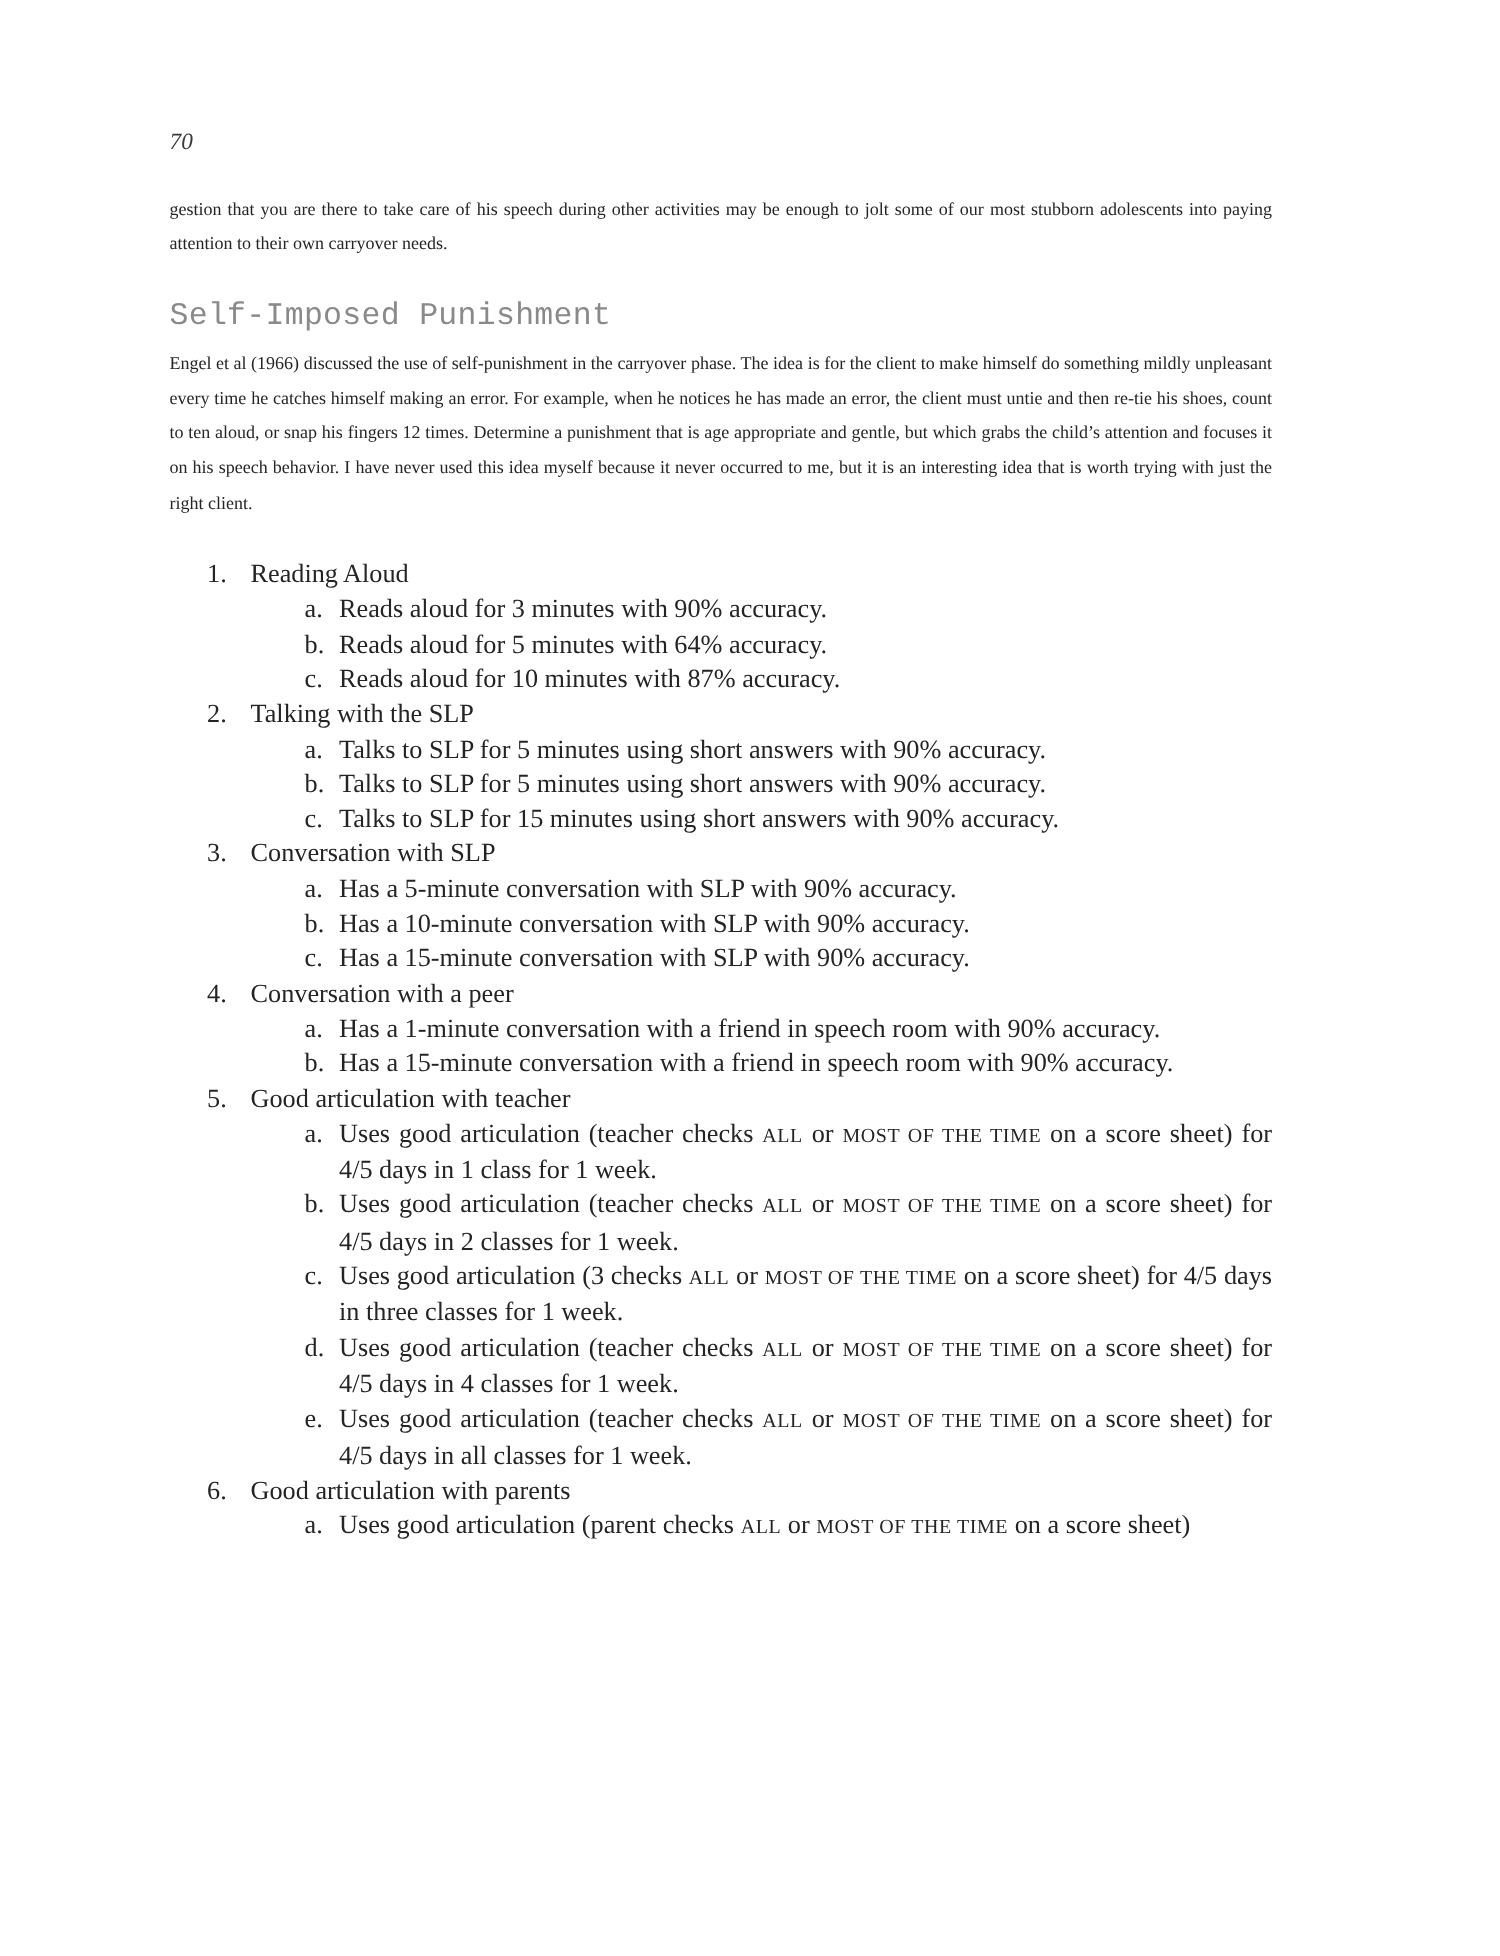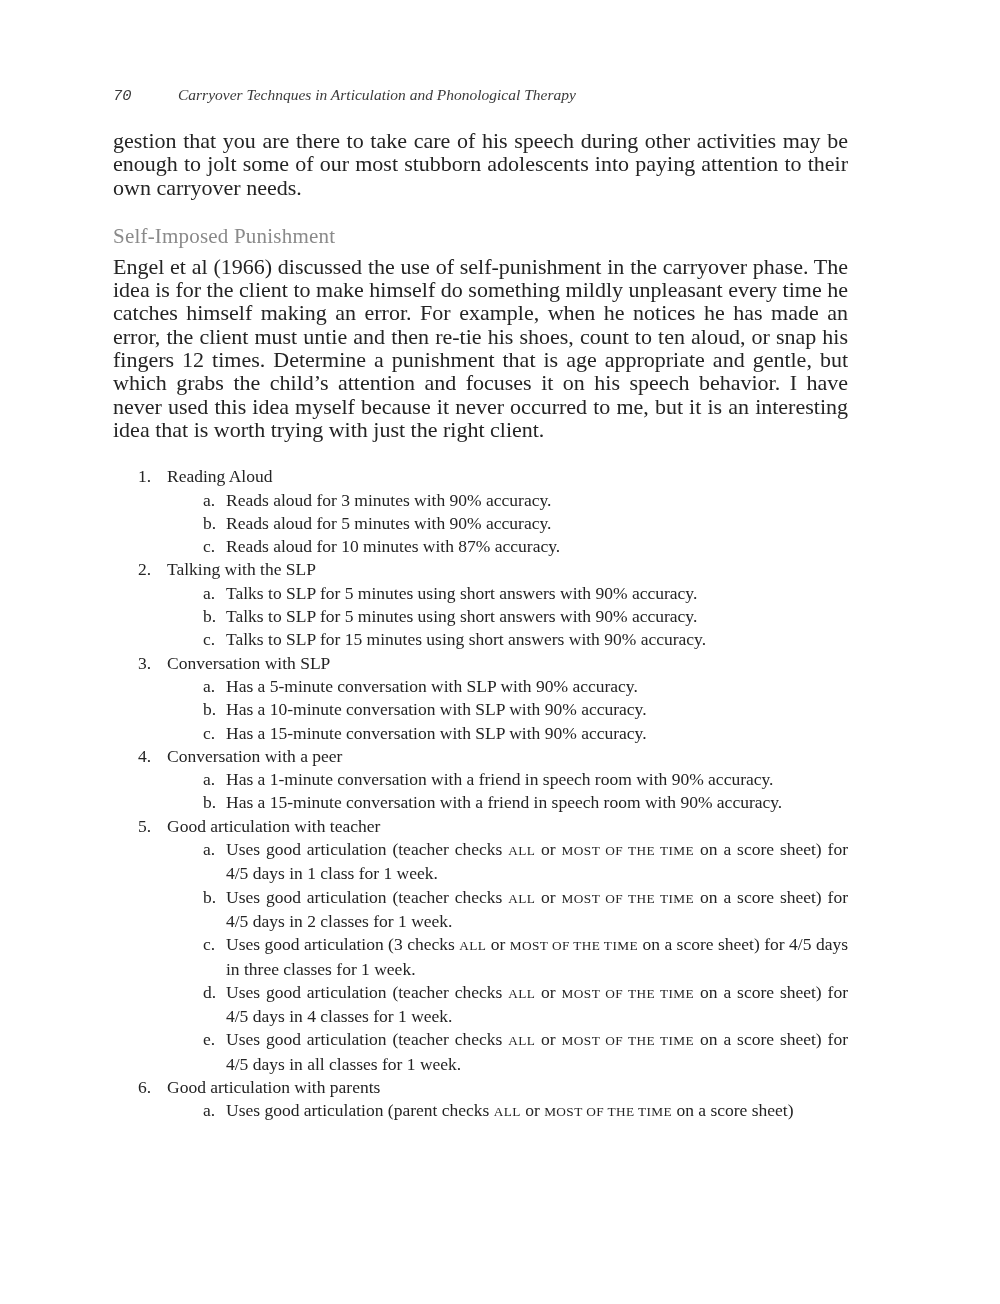--- a/index.html
+++ b/index.html
@@ -26,34 +26,33 @@
     display: flex;
     align-items: baseline;
     font-style: italic;
     font-size: 15.5px;
     line-height: 20px;
     color: #3a3a3a;
   }
   .running-head .pagenum {
     width: 65px;
     flex: 0 0 65px;
-    font-family: Liberation Mono, monospace;
   }
   .body-para {
-    font-size: 22px;
+    font-size: 12px;
     line-height: 23.3px;
     text-align: justify;
     margin: 6px 0 0 0;
     color: #242424;
   }
   .intro {
     margin-top: 23px;
   }
   .sec-heading {
-    font-family: Liberation Serif, serif;
+    font-family: Liberation Mono, monospace;
     font-weight: 400;
     font-size: 21px;
     line-height: 26px;
     color: #8a8a8a;
     margin: 24px 0 0 0;
     letter-spacing: 0.2px;
   }
   .goals {
     margin-top: 24px;
     font-size: 17.5px;
@@ -83,41 +82,40 @@
   }
 </style>
 </head>
 <body>
 
 <div class="page">
   <div class="content">
 
     <div class="running-head">
       <span class="pagenum">70</span>
-      <span>Carryover Technques in Articulation and Phonological Therapy</span>
     </div>
 
     <p class="body-para intro">gestion that you are there to take care of his speech during other activities may be enough to jolt some of our most stubborn adolescents into paying attention to their own carryover needs.</p>
 
     <h2 class="sec-heading">Self-Imposed Punishment</h2>
     <p class="body-para">Engel et al (1966) discussed the use of self-punishment in the carryover phase. The idea is for the client to make himself do something mildly unpleasant every time he catches himself making an error. For example, when he notices he has made an error, the client must untie and then re-tie his shoes, count to ten aloud, or snap his fingers 12 times. Determine a punishment that is age appropriate and gentle, but which grabs the child’s attention and focuses it on his speech behavior. I have never used this idea myself because it never occurred to me, but it is an interesting idea that is worth trying with just the right client.</p>
 
 
     <div class="goals">
         <div class="goal">
           <span class="goal-num">1.</span>
           <span class="goal-title">Reading Aloud</span>
         </div>
         <div class="sub">
           <span class="sub-letter">a.</span>
           <div class="sub-text"><span>Reads aloud for 3 minutes with 90% accuracy.</span></div>
         </div>
         <div class="sub">
           <span class="sub-letter">b.</span>
-          <div class="sub-text"><span>Reads aloud for 5 minutes with 90% accuracy.</span></div>
+          <div class="sub-text"><span>Reads aloud for 5 minutes with 64% accuracy.</span></div>
         </div>
         <div class="sub">
           <span class="sub-letter">c.</span>
           <div class="sub-text"><span>Reads aloud for 10 minutes with 87% accuracy.</span></div>
         </div>
         <div class="goal">
           <span class="goal-num">2.</span>
           <span class="goal-title">Talking with the SLP</span>
         </div>
         <div class="sub">

